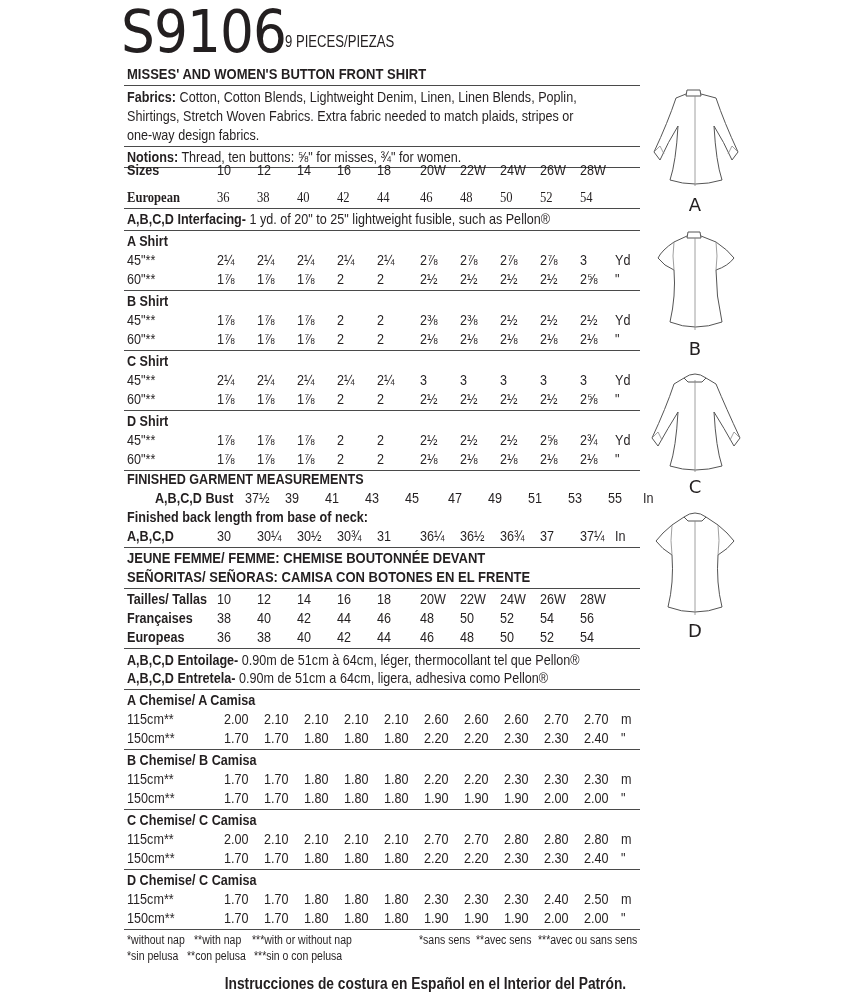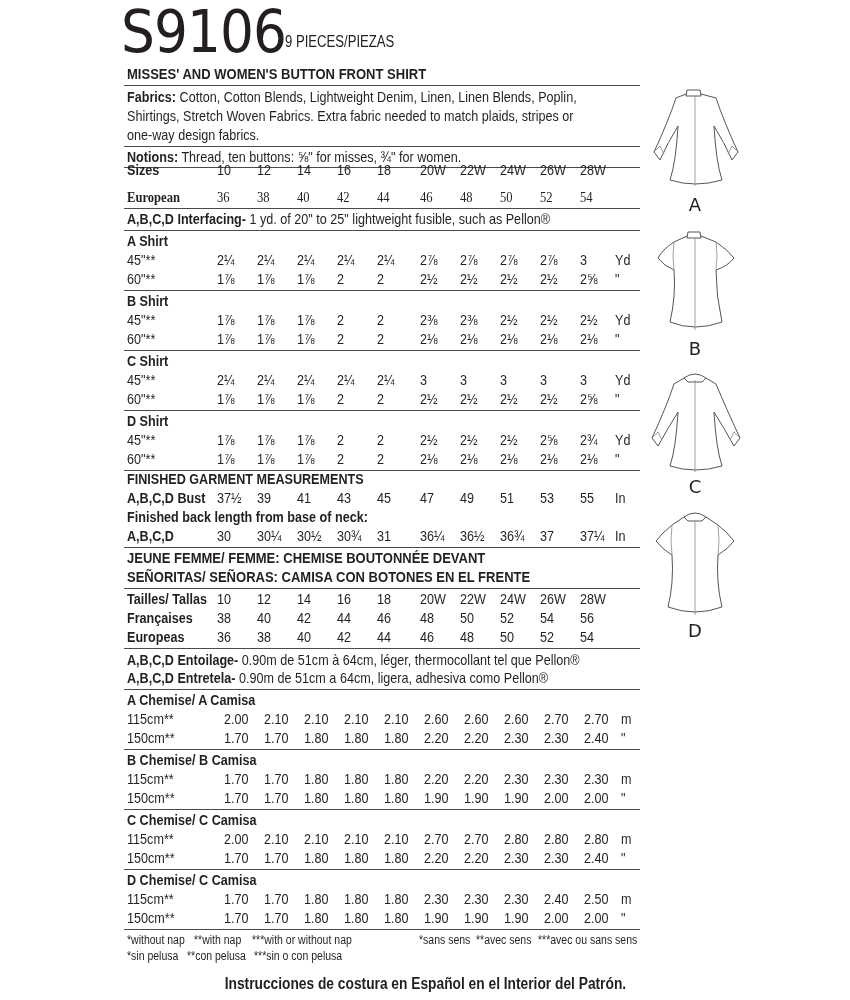--- a/index.html
+++ b/index.html
@@ -194,21 +194,21 @@
       <span class="v c6">2⅛</span>
       <span class="v c7">2⅛</span>
       <span class="v c8">2⅛</span>
       <span class="v c9">2⅛</span>
       <span class="v cu">"</span>
     </div>
     <div class="rule" style="top: 470px;"></div>
   </div>
 
 <div class="txt b" style="top:470px;">FINISHED GARMENT MEASUREMENTS</div>
-<div class="row" style="top:489px;">
+<div class="row" style="top:489px;margin-left:28px;">
   <span class="lbl b">A,B,C,D Bust</span>
   <span class="v c0">37½</span>
     <span class="v c1">39</span>
     <span class="v c2">41</span>
     <span class="v c3">43</span>
     <span class="v c4">45</span>
     <span class="v c5">47</span>
     <span class="v c6">49</span>
     <span class="v c7">51</span>
     <span class="v c8">53</span>

